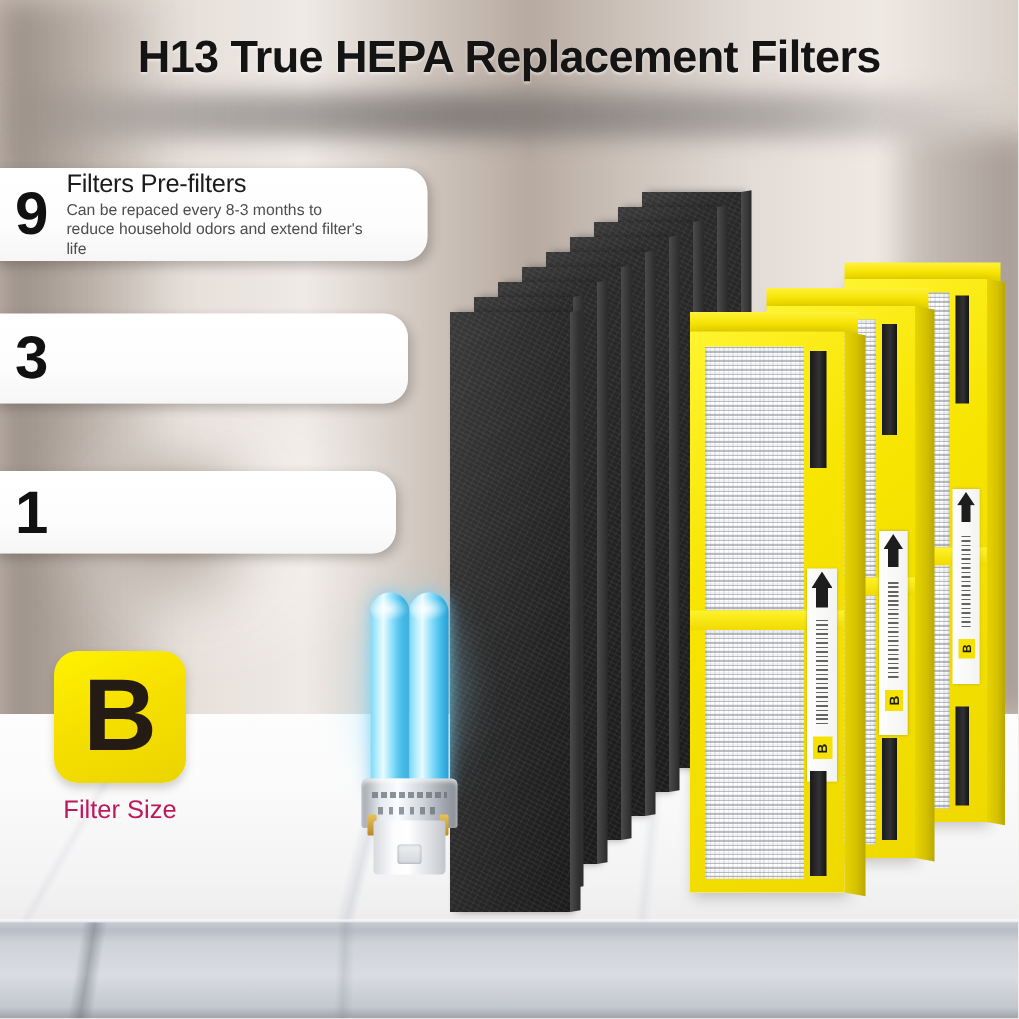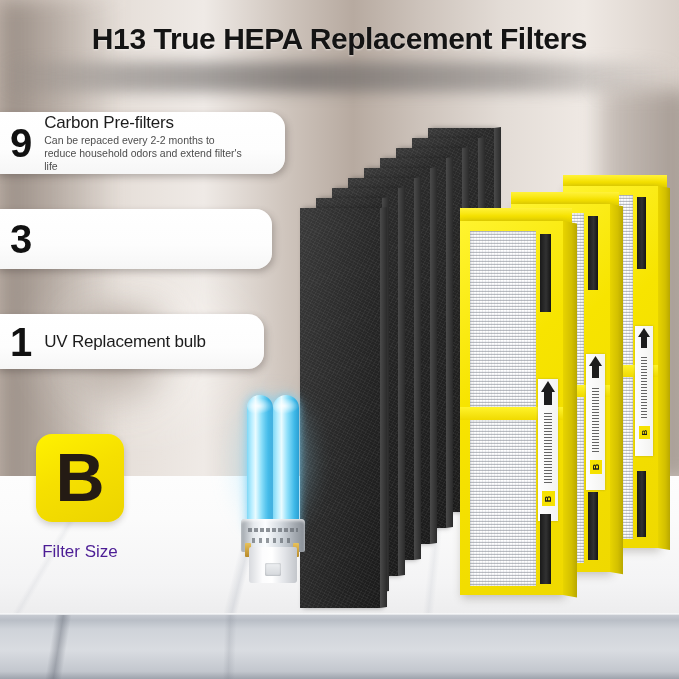--- a/index.html
+++ b/index.html
@@ -136,22 +136,22 @@
     background: linear-gradient(155deg,#fff200 0%, #f6e000 45%, #ecd400 100%);
     box-shadow: 0 3px 6px rgba(60,50,45,.22);
     display:flex; align-items:center; justify-content:center;
   }
   .badge-letter {
     font-size:68px; font-weight:bold; color:#241b14;
     line-height:1; font-family:"Liberation Sans", sans-serif;
     margin-top:-2px;
   }
   .badge-caption {
-    margin-top:20px; width:88px; text-align:center;
-    font-size:17px; color:#4c1d95;
+    margin-top:8px; width:88px; text-align:center;
+    font-size:17px; color:#be185d;
   }
 
   
   .bulb { position:absolute; left:235px; top:395px; width:74px; height:188px; }
   .bulb-glow {
     position:absolute; left:-16px; top:-6px; width:106px; height:160px;
     background: radial-gradient(ellipse at 50% 45%, rgba(150,225,255,.55), rgba(150,225,255,0) 68%);
     filter: blur(8px);
   }
   .tube {
@@ -406,34 +406,31 @@
     <div class="pin p1"></div>
     <div class="pin p2"></div>
     <div class="bulb-base">
       <div class="bulb-notch"></div>
     </div>
   </div>
 
   <div class="card" id="card-0">
     <div class="card-num">9</div>
     <div class="card-body">
-      <div class="card-head">Carbon Pre-filters</div>
-      <div class="card-desc">Can be repaced every 2-2 months to reduce household odors and extend filter's life</div>
+      <div class="card-head">Filters Pre-filters</div>
+      <div class="card-desc">Can be repaced every 8-3 months to reduce household odors and extend filter's life</div>
     </div>
   </div>
 
   <div class="card" id="card-1">
     <div class="card-num">3</div>
   </div>
 
   <div class="card" id="card-2">
     <div class="card-num">1</div>
-    <div class="card-body">
-      <div class="card-head">UV Replacement bulb</div>
-    </div>
   </div>
 
   <div class="badge-wrap">
     <div class="badge-box">
       <div class="badge-letter">B</div>
     </div>
     <div class="badge-caption">Filter Size</div>
   </div>
 
 </div>

